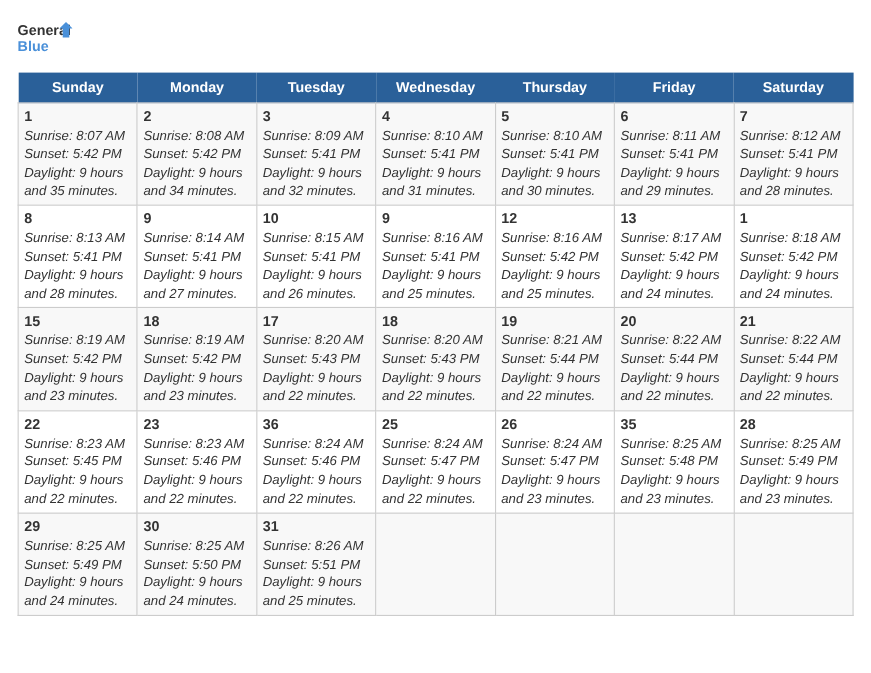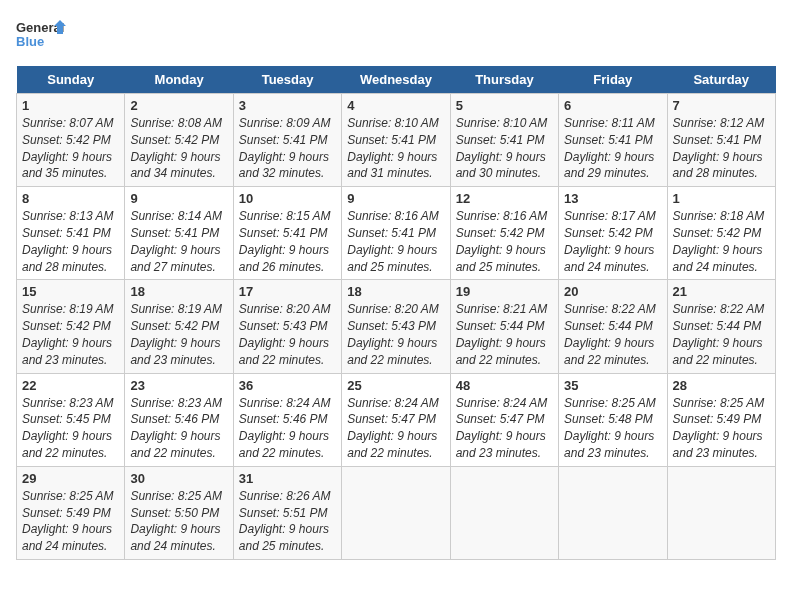--- a/index.html
+++ b/index.html
@@ -257,21 +257,21 @@
           Sunrise: 8:24 AM<br>Sunset: 5:46 PM<br>Daylight: 9 hours and 22 minutes.
         </div>
       </td>
         <td>
         <span class="day-num">25</span>
         <div class="day-info">
           Sunrise: 8:24 AM<br>Sunset: 5:47 PM<br>Daylight: 9 hours and 22 minutes.
         </div>
       </td>
         <td>
-        <span class="day-num">48</span>
+        <span class="day-num">26</span>
         <div class="day-info">
           Sunrise: 8:24 AM<br>Sunset: 5:47 PM<br>Daylight: 9 hours and 23 minutes.
         </div>
       </td>
         <td>
         <span class="day-num">35</span>
         <div class="day-info">
           Sunrise: 8:25 AM<br>Sunset: 5:48 PM<br>Daylight: 9 hours and 23 minutes.
         </div>
       </td>

